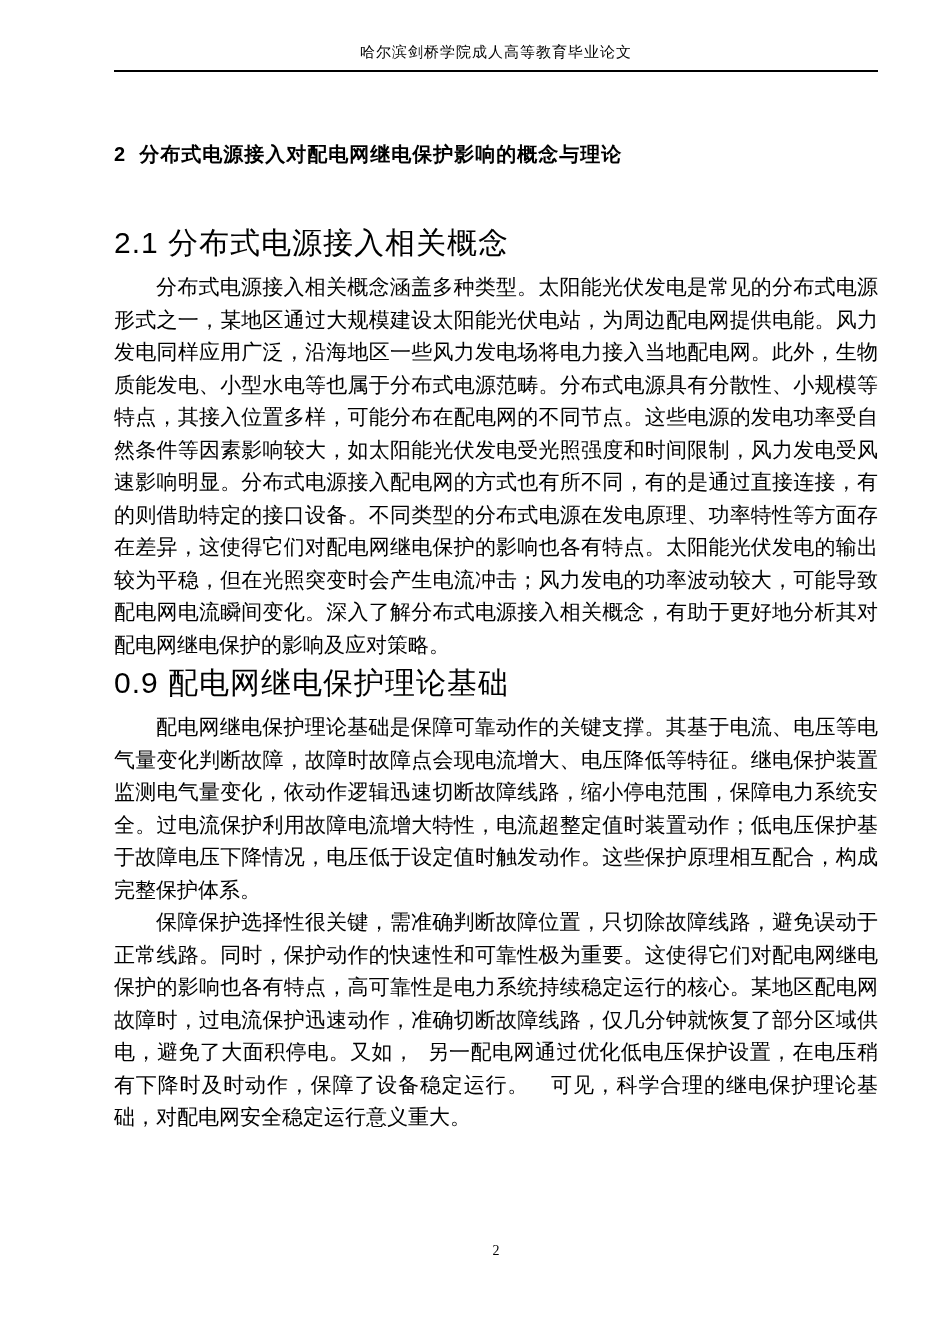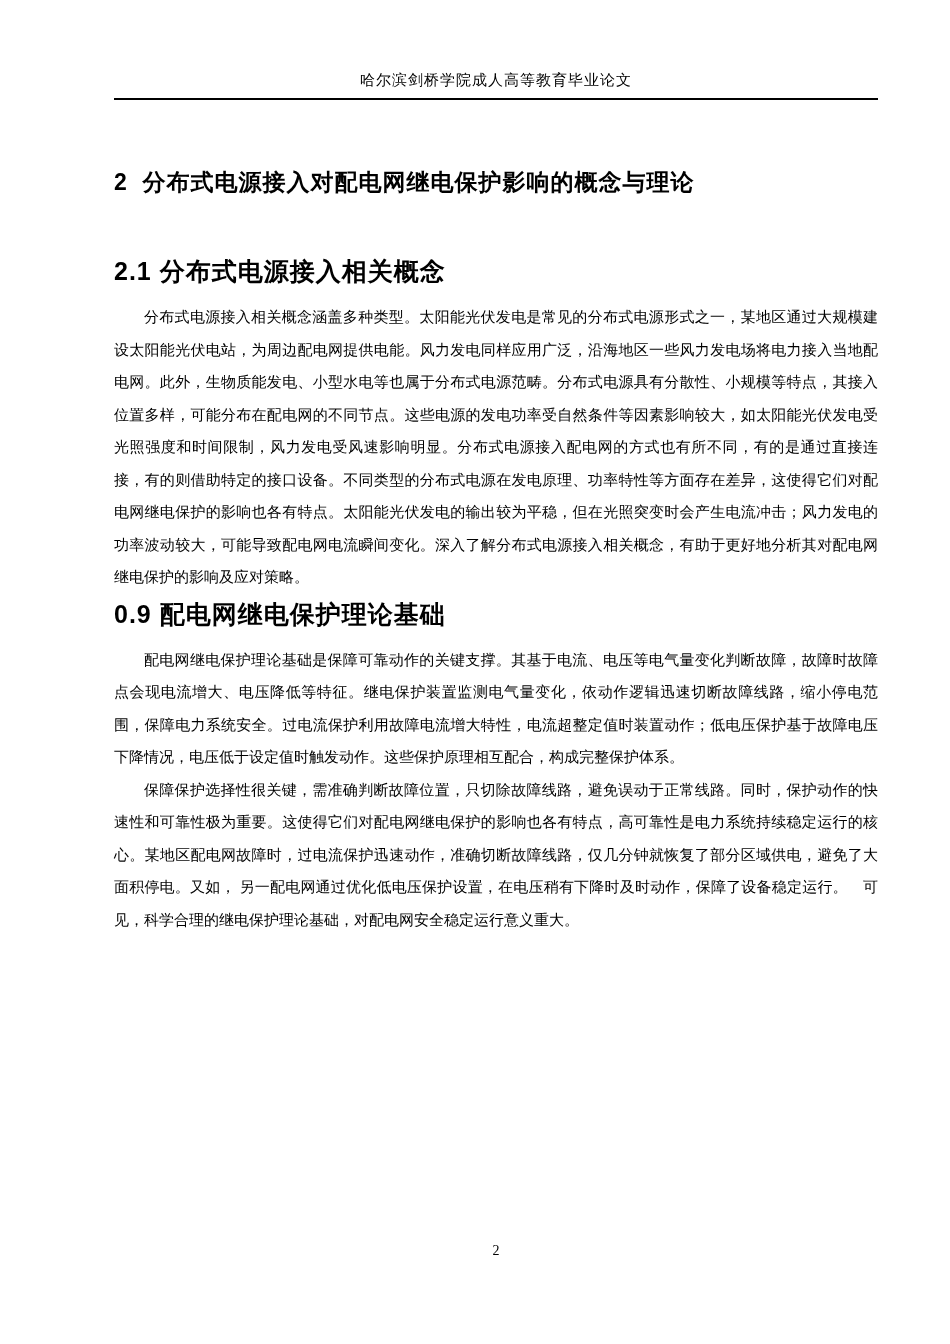--- a/index.html
+++ b/index.html
@@ -11,61 +11,61 @@
     position: relative;
     width: 950px;
     height: 1344px;
     background: #ffffff;
     color: #000000;
     overflow: hidden;
     font-family: "Liberation Serif", "DejaVu Serif", serif;
   }
   .header {
     margin: 0 72px 0 114px;
-    padding-top: 70px;
+    padding-top: 42px;
     padding-bottom: 8px;
     border-bottom: 2px solid #000000;
   }
   .header-text {
     text-align: center;
     font-size: 15px;
     line-height: 20px;
     letter-spacing: 1px;
     font-family: "Liberation Serif", "DejaVu Serif", serif;
   }
   .content {
     margin-left: 114px;
     width: 764px;
   }
   h1.chapter {
     margin: 65px 0 16px 0;
     font-family: "Liberation Sans", "DejaVu Sans", sans-serif;
     font-weight: bold;
-    font-size: 23px;
+    font-size: 20px;
     line-height: 34px;
     letter-spacing: 1px;
     white-space: pre-wrap;
   }
   h2.section {
     font-family: "Liberation Sans", "DejaVu Sans", sans-serif;
-    font-weight: bold;
-    font-size: 25px;
+    font-weight: normal;
+    font-size: 30px;
     line-height: 30px;
     letter-spacing: 1px;
     white-space: pre-wrap;
   }
   h2.h2-first { margin: 57px 0 0 0; }
   h2.h2-second { margin: 5px 0 0 0; }
   p.body-para {
     margin: 15px 0 0 0;
-    font-size: 15px;
+    font-size: 21px;
     line-height: 32.5px;
     text-align: justify;
     text-indent: 2em;
-    font-family: Liberation Serif, serif;
+    font-family: Liberation Mono, monospace;
   }
   p.body-para.cont { margin-top: 0; }
   .footer {
     position: absolute;
     left: 114px;
     right: 72px;
     bottom: 83px;
     text-align: center;
     font-size: 14px;
     line-height: 20px;

